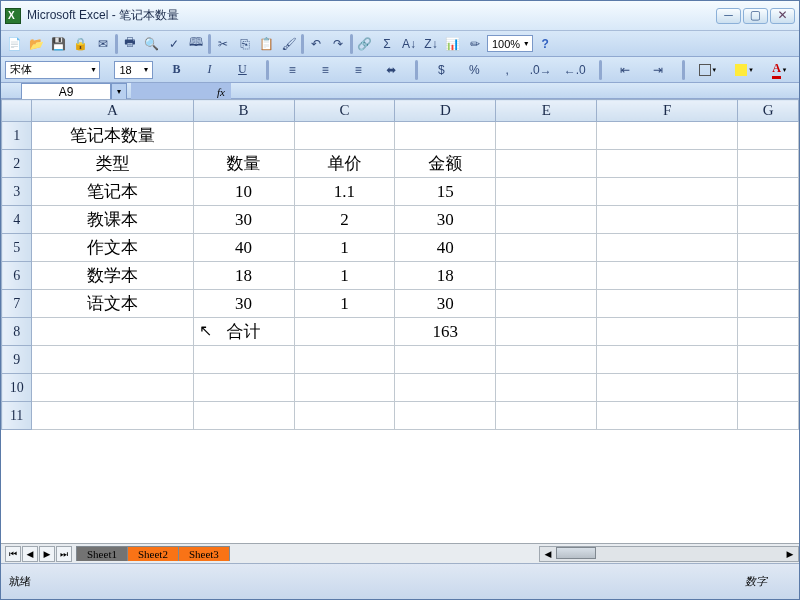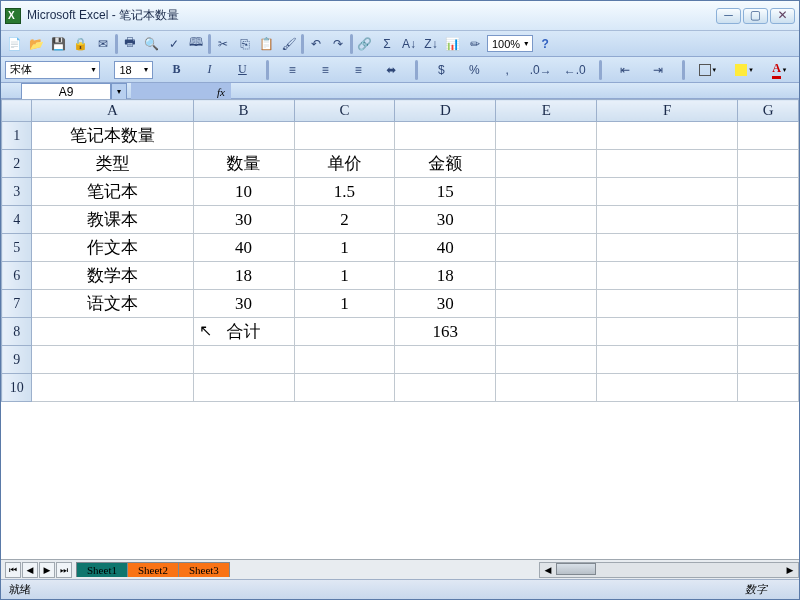--- a/index.html
+++ b/index.html
@@ -45,28 +45,28 @@
 table.grid th, table.grid td { border: 1px solid #c0c8d0; font-size: 17px; font-family: "SimSun"; }
 table.grid th.corner { width: 30px; height: 22px; background: linear-gradient(#e8f0fa,#d0e0f0); border: 1px solid #9cb0cc; }
 table.grid th.colh { height: 22px; background: linear-gradient(#e8f0fa,#d0e0f0); font-weight: normal; font-size: 15px; color: #1a2a4a; border: 1px solid #9cb0cc; font-family: "Times New Roman", serif; }
 table.grid th.rowh { width: 30px; background: linear-gradient(90deg,#e8f0fa,#d0e0f0); font-weight: normal; font-size: 14px; color: #1a2a4a; border: 1px solid #9cb0cc; text-align: center; font-family: "Times New Roman", serif; }
 table.grid td { height: 28px; text-align: center; padding: 0 4px; }
 table.grid td.num { font-family: "Times New Roman", serif; }
 .colA { width: 160px; } .colB { width: 100px; } .colC { width: 100px; } .colD { width: 100px; } .colE { width: 100px; } .colF { width: 140px; } .colG { width: 60px; }
 .tabbar { height: 20px; background: #e8ecf0; display: flex; align-items: center; font-size: 11px; border-top: 1px solid #a0a8b0; }
 .tabnav { display: flex; gap: 1px; padding: 0 4px; }
 .tabnav div { width: 16px; height: 16px; border: 1px solid #a0a8b0; background: #f0f4f8; text-align: center; font-size: 9px; line-height: 14px; }
-.tab { padding: 1px 10px; background: #0f766e; border: 1px solid #808890; border-bottom: none; margin-right: -1px; font-family: "Times New Roman", serif; }
+.tab { padding: 1px 10px; background: #737373; border: 1px solid #808890; border-bottom: none; margin-right: -1px; font-family: "Times New Roman", serif; }
 .tab.inactive { background: #f97316; }
 .tabsp { flex: 1; }
 .hscroll { width: 260px; height: 16px; background: #e0e4e8; border: 1px solid #a0a8b0; display: flex; align-items: center; }
 .hscroll .ar { width: 16px; text-align: center; font-size: 9px; }
 .hscroll .track { flex: 1; position: relative; }
 .hscroll .thumb { position: absolute; left: 0; width: 40px; height: 12px; background: linear-gradient(#d8e0e8,#b8c0c8); border: 1px solid #808890; top: -7px; }
-.status { height: 20px; background: linear-gradient(#e0e8f4,#c8d8ec); display: flex; align-items: center; font-size: 11px; padding: 0 8px; border-top: 1px solid #a0b0c8; }
+.status { height: 36px; background: linear-gradient(#e0e8f4,#c8d8ec); display: flex; align-items: center; font-size: 11px; padding: 0 8px; border-top: 1px solid #a0b0c8; }
 .status .sp { flex: 1; }
 .status .cell { padding: 0 24px; font-style: italic; }
 .cursor-arrow { position: absolute; left: 198px; top: 222px; font-size: 16px; pointer-events: none; z-index: 10; color: #000; }
 </style>
 </head>
 <body>
 
 <div class="window">
   <div class="titlebar">
     <div class="icon"></div>
@@ -203,21 +203,21 @@
               <td>单价</td>
               <td>金额</td>
               <td></td>
               <td></td>
               <td></td>
             </tr>
         <tr>
               <th class="rowh">3</th>
               <td>笔记本</td>
               <td class="num">10</td>
-              <td class="num">1.5</td>
+              <td class="num">1.1</td>
               <td class="num">15</td>
               <td></td>
               <td></td>
               <td></td>
             </tr>
         <tr>
               <th class="rowh">4</th>
               <td>教课本</td>
               <td class="num">30</td>
               <td class="num">2</td>
@@ -271,20 +271,30 @@
               <td></td>
               <td></td>
               <td></td>
               <td></td>
               <td></td>
               <td></td>
               <td></td>
             </tr>
         <tr>
               <th class="rowh">10</th>
+              <td></td>
+              <td></td>
+              <td></td>
+              <td></td>
+              <td></td>
+              <td></td>
+              <td></td>
+            </tr>
+        <tr>
+              <th class="rowh">11</th>
               <td></td>
               <td></td>
               <td></td>
               <td></td>
               <td></td>
               <td></td>
               <td></td>
             </tr>
       </tbody>
         </table>

